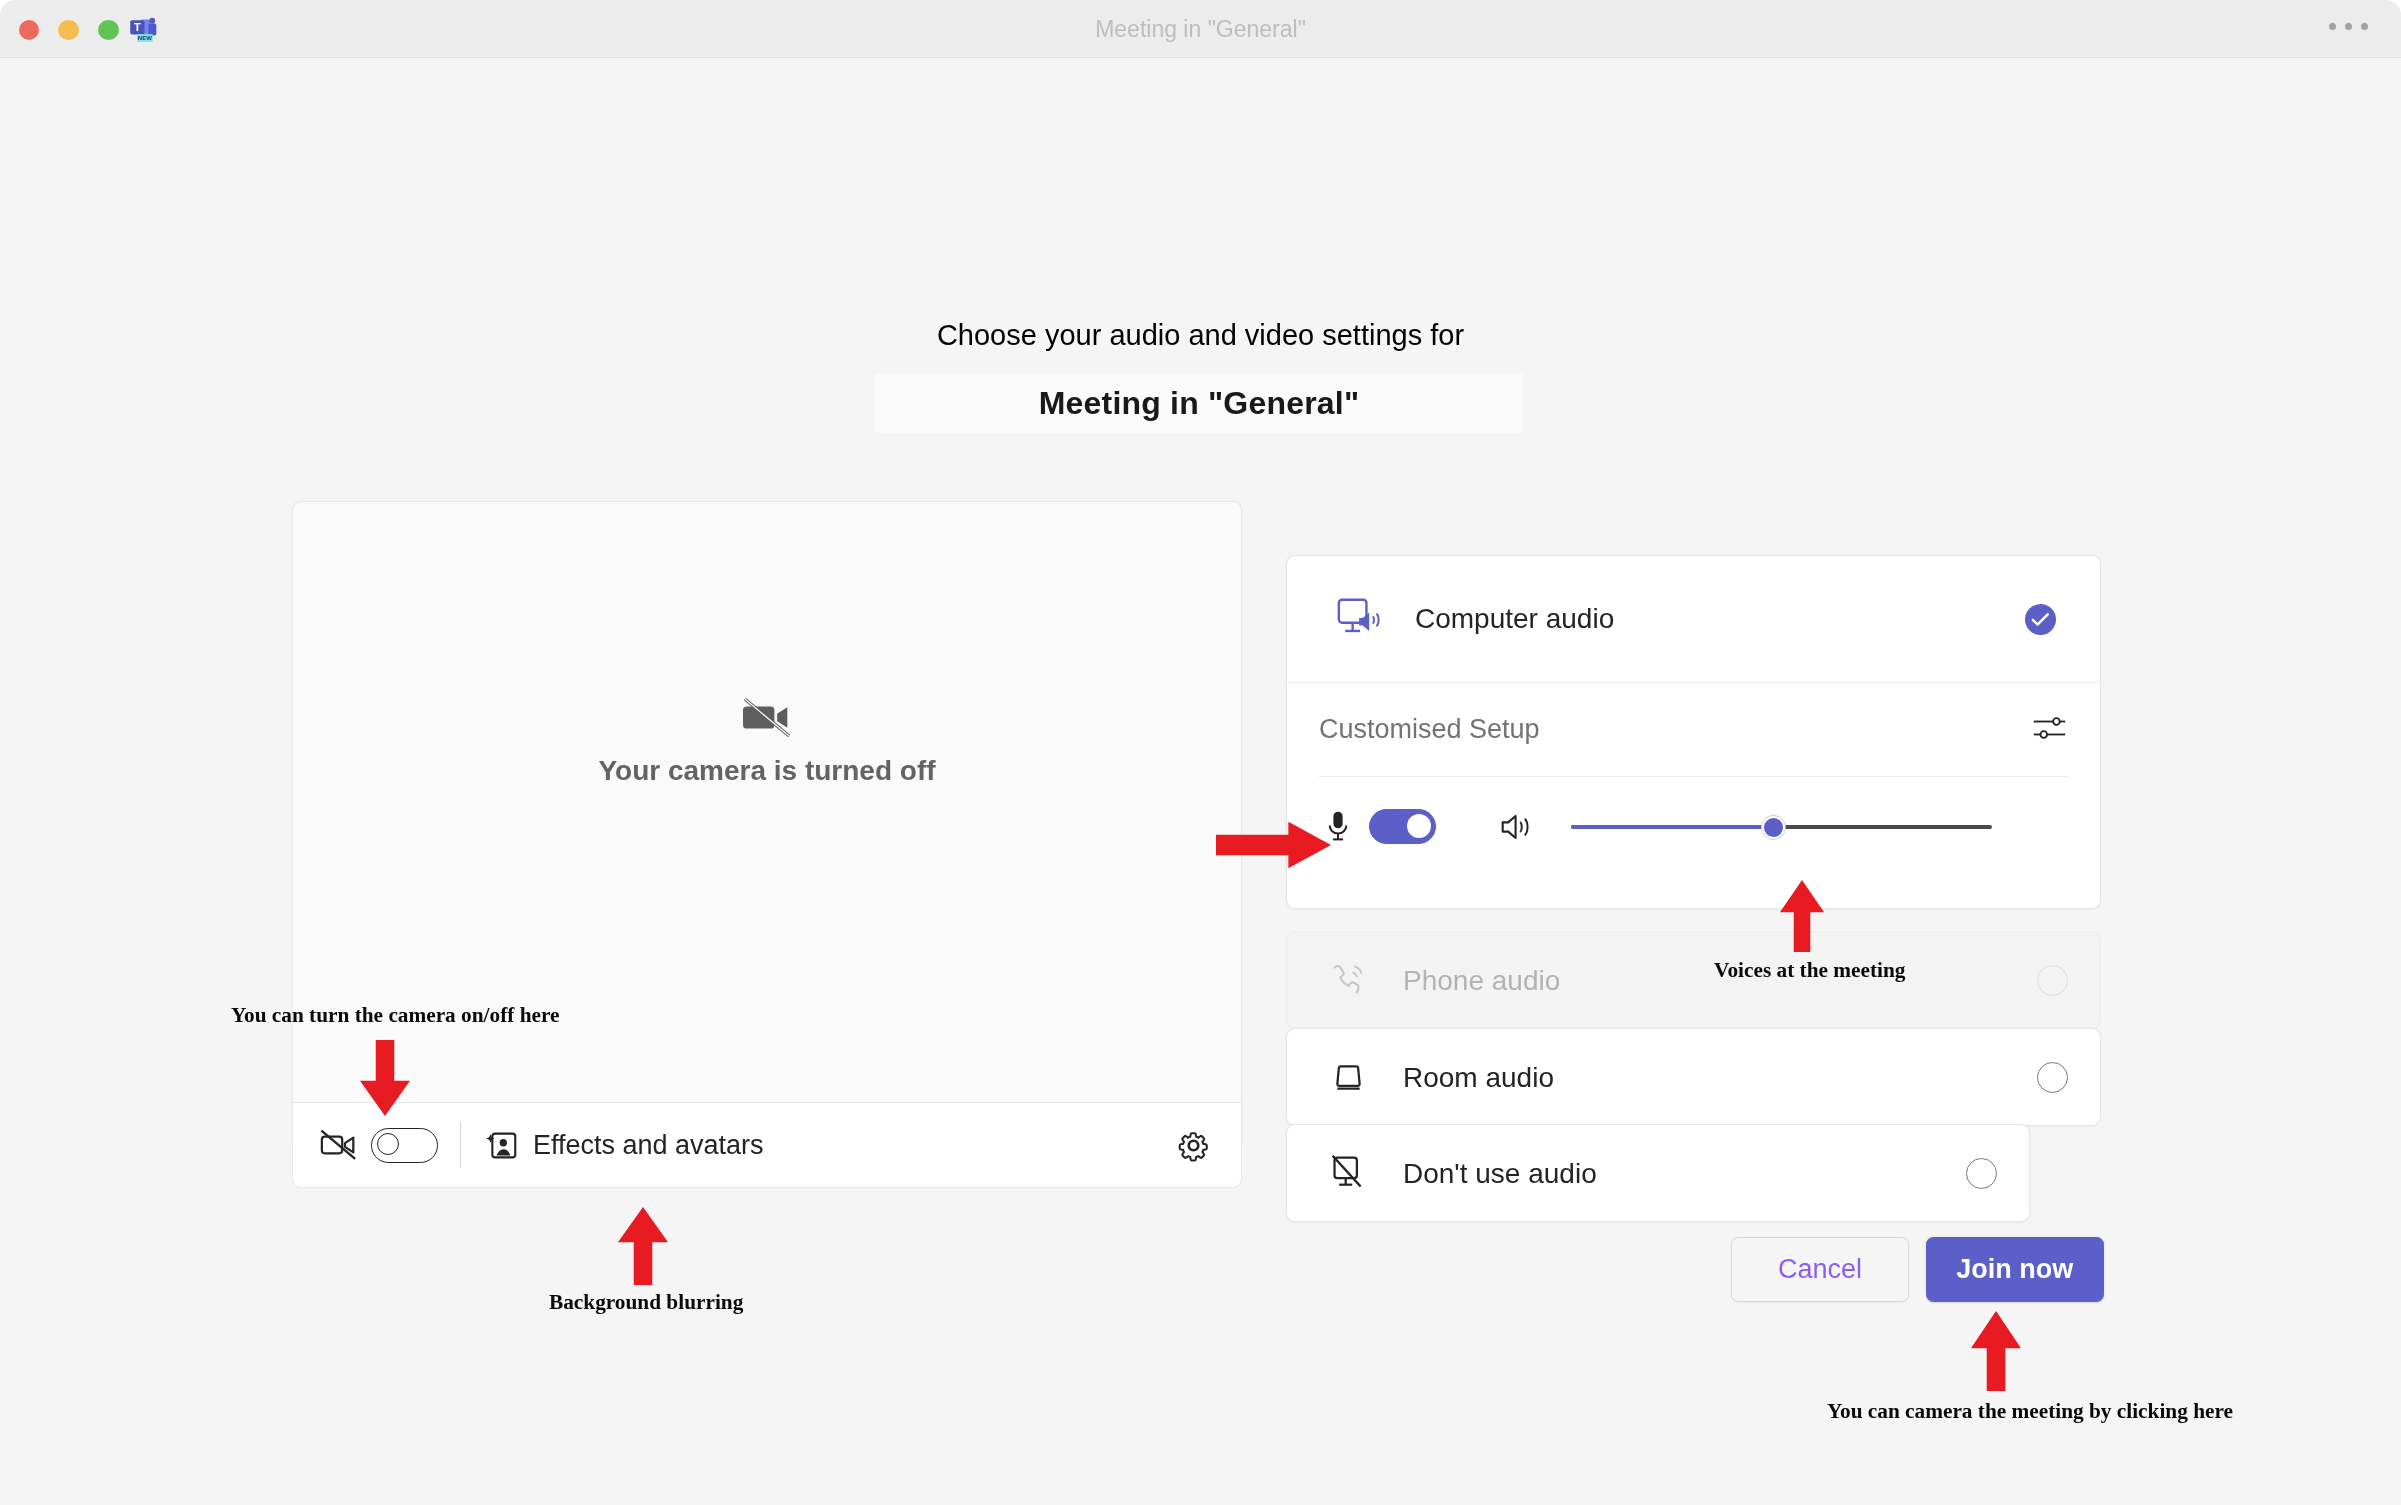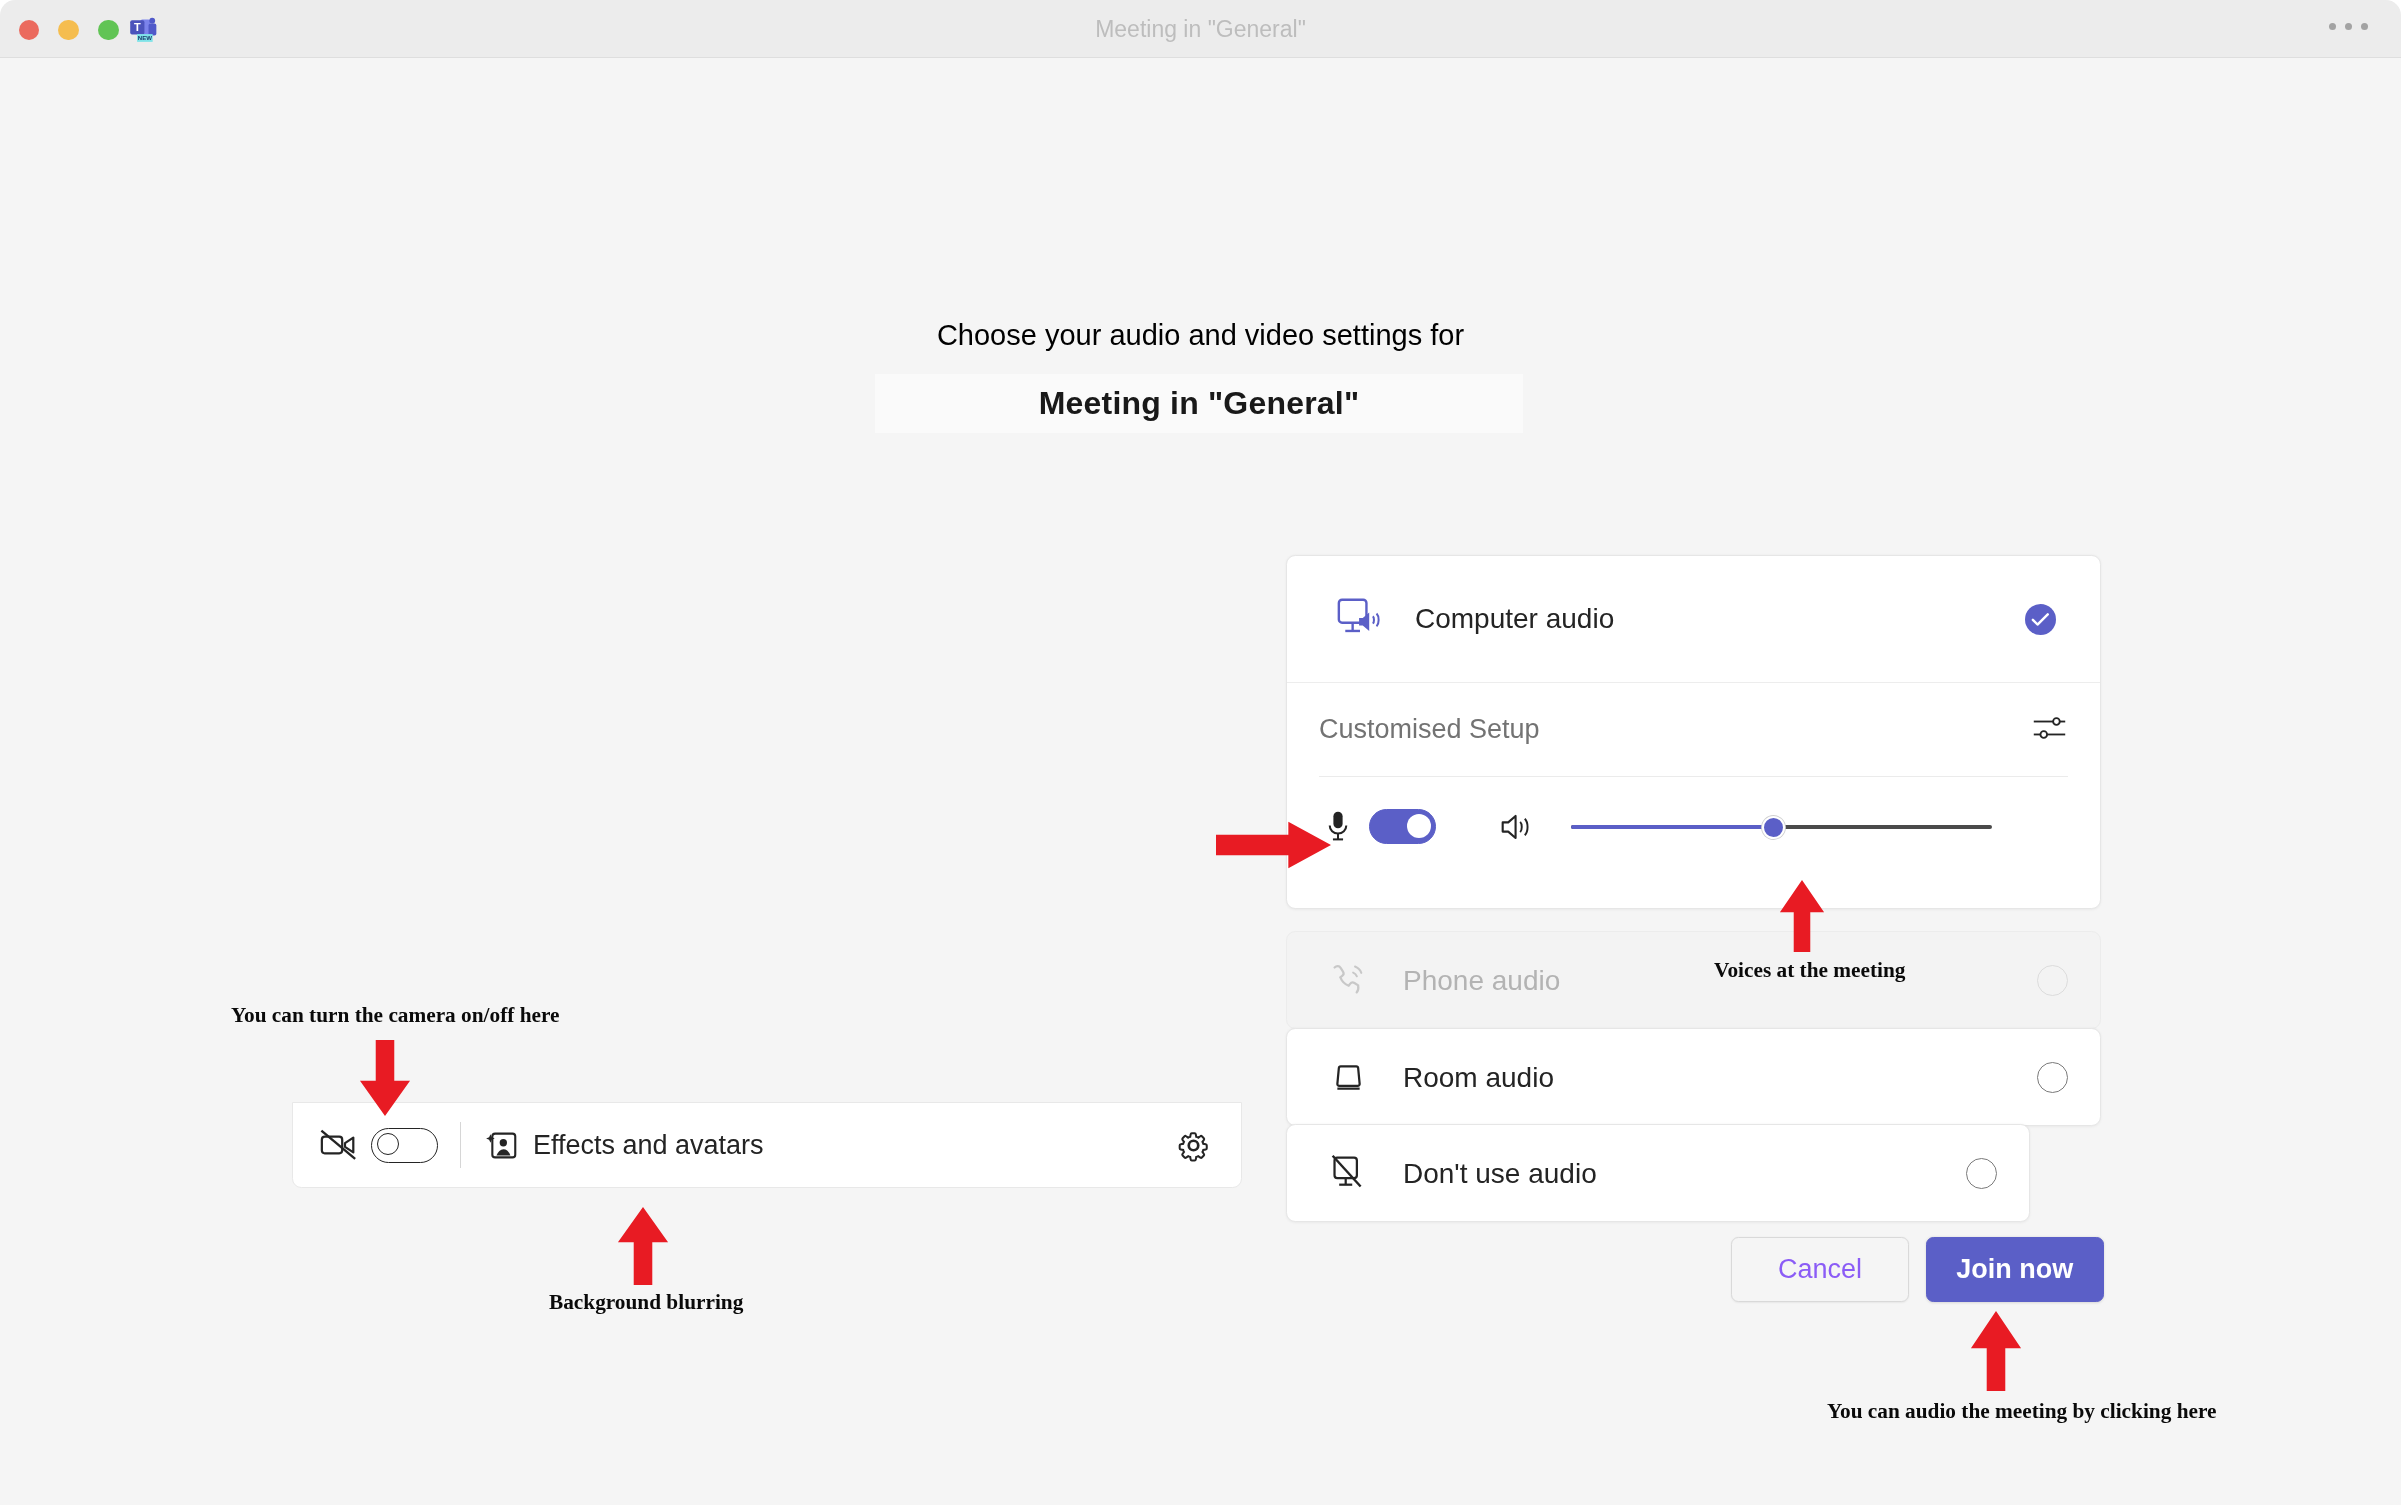--- a/index.html
+++ b/index.html
@@ -374,20 +374,31 @@
     </div>
   </div>
 
   <div class="stage">
 
     <div class="heading-sub">Choose your audio and video settings for</div>
     <div class="heading-title-wrap">
       <span class="heading-title">Meeting in "General"</span>
     </div>
 
+    <div class="video-panel">
+      <div class="cam-off-block">
+        <svg class="cam-off-icon" width="48" height="41" viewBox="0 0 52 44">
+          <path d="M4 10h26a4 4 0 0 1 4 4v16a4 4 0 0 1-4 4H4a4 4 0 0 1-4-4V14a4 4 0 0 1 4-4z" fill="#5e5e5e"></path>
+          <path d="M37 18l11-7v22l-11-7z" fill="#5e5e5e"></path>
+          <line x1="2" y1="2" x2="50" y2="42" stroke="#5e5e5e" stroke-width="3.4"></line>
+          <line x1="2" y1="2" x2="50" y2="42" stroke="#fafafa" stroke-width="1.4"></line>
+        </svg>
+        <div class="cam-off-text">Your camera is turned off</div>
+      </div>
+    </div>
 
     <div class="video-toolbar">
       <div class="cam-icon-btn">
         <svg width="37" height="32" viewBox="0 0 40 34">
           <rect x="2" y="8" width="22" height="18" rx="3.2" fill="none" stroke="#242424" stroke-width="2.4"></rect>
           <path d="M27 15l9-6v16l-9-6z" fill="none" stroke="#242424" stroke-width="2.4" stroke-linejoin="round"></path>
           <line x1="1.5" y1="1.5" x2="38" y2="32" stroke="#242424" stroke-width="2.6"></line>
         </svg>
       </div>
 
@@ -542,17 +553,17 @@
     <div class="anno" style="left:549px; top:1231px;">Background blurring</div>
 
     <svg class="arrow" style="left:1779px; top:822px;" width="46" height="72" viewBox="0 0 50 78">
       <path d="M25 0l24 35H34v43H16V35H1z" fill="#e81b23"></path>
     </svg>
     <div class="anno" style="left:1714px; top:899px;">Voices at the meeting</div>
 
     <svg class="arrow" style="left:1970px; top:1253px;" width="52" height="80" viewBox="0 0 56 86">
       <path d="M28 0l27 40H38v46H18V40H1z" fill="#e81b23"></path>
     </svg>
-    <div class="anno" style="left:1827px; top:1340px;">You can audio the meeting by clicking here</div>
+    <div class="anno" style="left:1827px; top:1340px;">You can camera the meeting by clicking here</div>
 
   </div>
 </div>
 
 
 </body></html>

